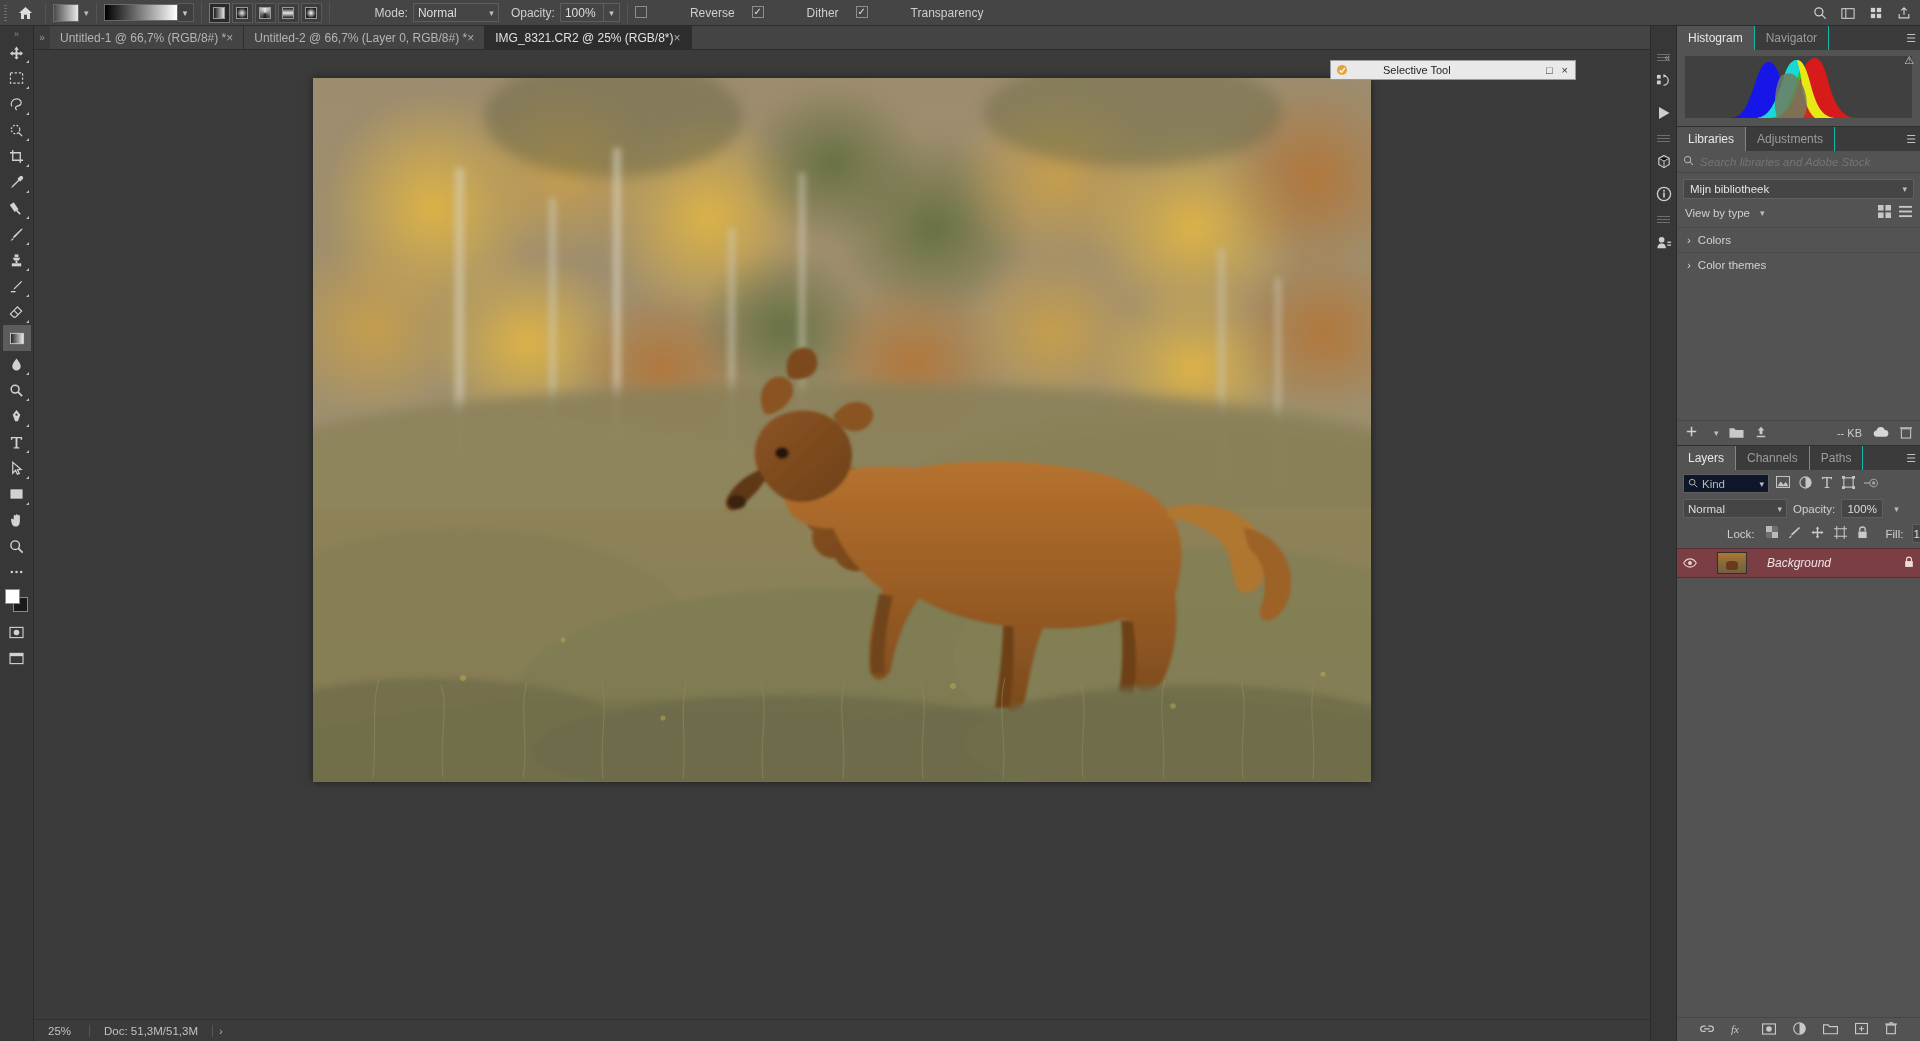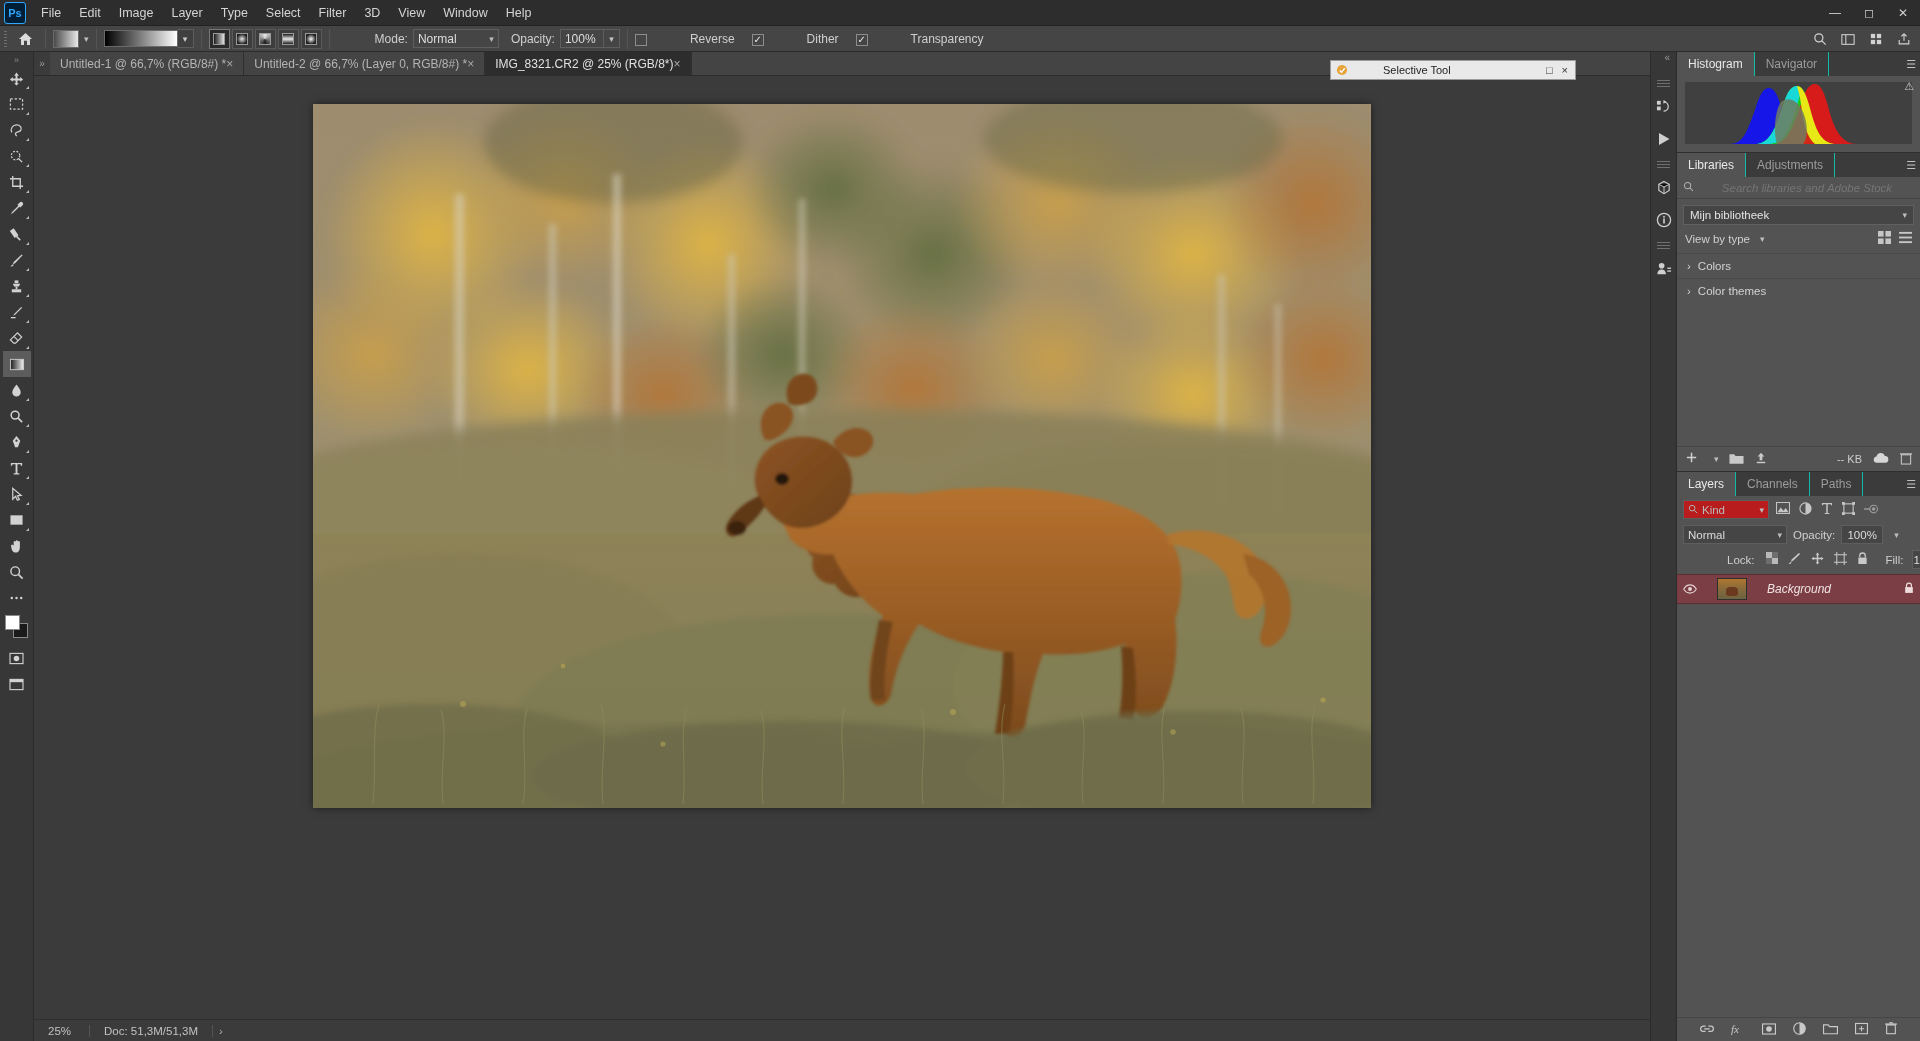--- a/index.html
+++ b/index.html
@@ -68,21 +68,21 @@
     height: 19px; min-width: 86px; background: #454545; border: 1px solid #5e5e5e;
     color: #dedede; font-size: 12px; display: flex; align-items: center;
     padding: 0 4px; justify-content: space-between;
   }
   .ob-input {
     height: 19px; width: 44px; background: #454545; border: 1px solid #5e5e5e;
     color: #dedede; font-size: 12px; display: flex; align-items: center; padding: 0 4px;
   }
   .ob-spin { width: 16px; height: 19px; border: 1px solid #5e5e5e; border-left: none;
              background: #454545; display:flex; align-items:center;justify-content:center; font-size:9px;color:#c5c5c5;}
-  .chk-wrap { display: flex; align-items: flex-end; margin-right: 12px; }
+  .chk-wrap { display: flex; align-items: flex-start; margin-right: 12px; }
   .chk {
     width: 12px; height: 12px; border: 1px solid #8d8d8d; background: #454545;
     margin-right: 5px; display:flex;align-items:center;justify-content:center;
     color:#e8e8e8; font-size: 10px; line-height: 1;
   }
   .chk.on { background: #454545; }
   .ob-right { position:absolute; right: 4px; top:0; height:26px; display:flex; align-items:center; gap: 4px; }
   .ob-ricon { width: 24px; height: 22px; display:flex;align-items:center;justify-content:center; color:#cfcfcf; }
 
   
@@ -167,21 +167,21 @@
   .histogram-wrap { background: #535353; padding: 6px 8px 8px 8px; position: relative; }
   .histogram { height: 62px; background: #404040; position: relative; overflow: hidden; }
   .hist-warn { position:absolute; right:6px; top:4px; color:#c9c9c9; font-size: 11px; }
 
   .lib-search {
     display:flex; align-items:center; height:22px; background:#535353;
     border-bottom: 1px solid #444; padding: 0 6px; gap: 6px;
   }
   .lib-search input {
     background: transparent; border: none; outline: none; color: #b8b8b8;
-    font-style: italic; font-size: 11.5px; font-family: "Liberation Sans", sans-serif; width: 100%; text-align: center;
+    font-style: italic; font-size: 11.5px; font-family: "Liberation Sans", sans-serif; width: 100%;
   }
   .lib-select {
     margin: 6px 6px 0 6px; height: 20px; background: #454545; border: 1px solid #606060;
     display: flex; align-items: center; justify-content: space-between;
     padding: 0 6px; font-size: 11.5px; color: #e2e2e2;
   }
   .lib-viewrow { display:flex; align-items:center; justify-content: space-between; padding: 6px 8px; }
   .lib-viewby { color: #cfcfcf; font-size: 11.5px; display:flex; align-items:center; gap:5px; }
   .lib-viewicons { display:flex; gap: 8px; color:#c6c6c6; }
   .lib-group {
@@ -193,21 +193,21 @@
     display:flex; align-items:center; gap: 10px; padding: 4px 8px; background: #535353;
     border-top: 1px solid #464646; color: #cdcdcd; font-size: 11px;
   }
   .lib-footer .spacer { flex: 1; }
 
   .layer-filter {
     display:flex; align-items:center; gap: 7px; padding: 4px 6px; background: #535353;
   }
   .kind-box {
     display:flex; align-items:center; gap:5px; width: 86px; height: 19px;
-    background: #b91c1c; border: 1px solid #5e5e5e; padding: 0 4px; color:#b9b9b9; font-size:11.5px;
+    background: #0f172a; border: 1px solid #5e5e5e; padding: 0 4px; color:#b9b9b9; font-size:11.5px;
     justify-content: space-between;
   }
   .filter-icons { display:flex; gap: 9px; color:#c6c6c6; align-items:center; }
   .blend-row { display:flex; align-items:center; gap:6px; padding: 2px 6px 3px 6px; }
   .blend-select {
     width: 104px; height: 19px; background: #454545; border: 1px solid #5e5e5e;
     display:flex; align-items:center; justify-content: space-between; padding: 0 4px;
     color:#dcdcdc; font-size: 11.5px;
   }
   .op-label { color: #cfcfcf; font-size: 11.5px; }
@@ -241,40 +241,20 @@
     display:flex; align-items:center; justify-content: center; gap: 17px;
     height: 24px; background: #535353; border-top: 1px solid #464646; color:#c9c9c9; font-size: 11px;
   }
   .panel-splitter { height: 1px; background: #2f2f2f; }
 </style>
 </head>
 <body>
 
 <div class="app">
 
-  <div class="menubar">
-    <div class="ps-logo">Ps</div>
-    <div class="menu-item">File</div>
-    <div class="menu-item">Edit</div>
-    <div class="menu-item">Image</div>
-    <div class="menu-item">Layer</div>
-    <div class="menu-item">Type</div>
-    <div class="menu-item">Select</div>
-    <div class="menu-item">Filter</div>
-    <div class="menu-item">3D</div>
-    <div class="menu-item">View</div>
-    <div class="menu-item">Window</div>
-    <div class="menu-item">Help</div>
-
-    <div class="win-controls">
-      <div class="win-btn">—</div>
-      <div class="win-btn">◻</div>
-      <div class="win-btn close">✕</div>
-    </div>
-  </div>
 
   <div class="optionsbar">
     <div class="ob-grip"></div>
 
     <div class="home-btn">
       <svg width="15" height="14" viewBox="0 0 16 15">
           <path d="M8 1 L15 7.5 H12.8 V14 H9.6 V9.5 H6.4 V14 H3.2 V7.5 H1 Z" fill="#dcdcdc"></path>
         </svg>
     </div>
 

